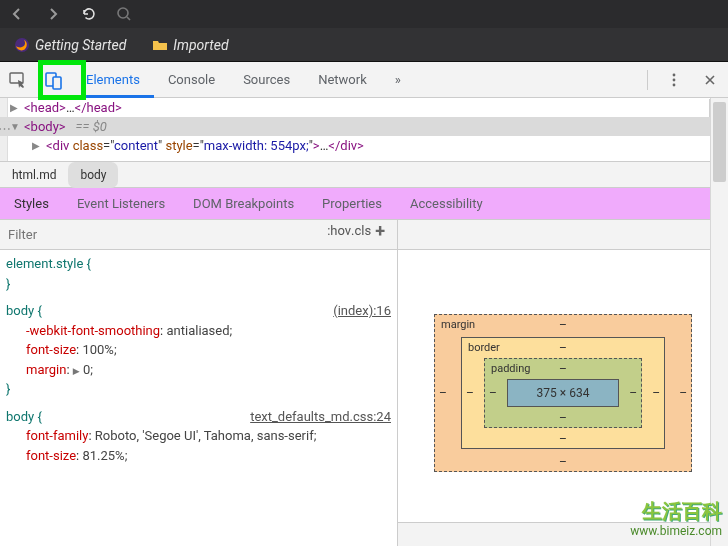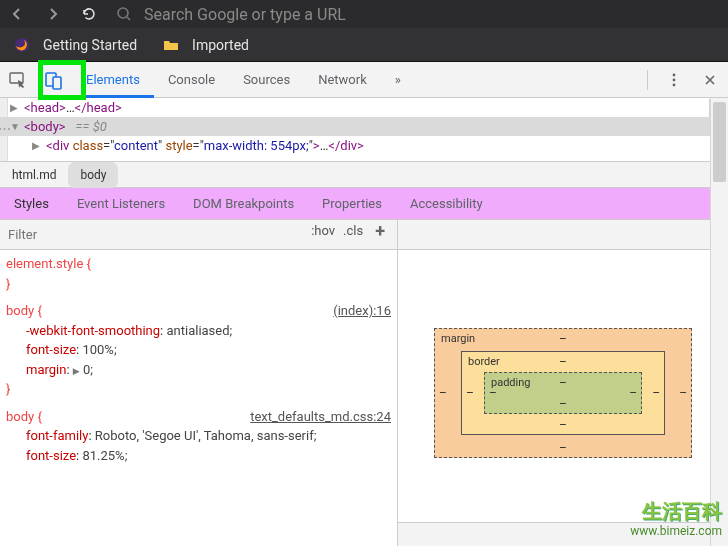--- a/index.html
+++ b/index.html
@@ -6,21 +6,21 @@
   body { width: 728px; height: 546px; overflow: hidden; background: #f3f3f3; font-size: 13px; color: #333; position: relative; }
 
   
   .browser-top { background: #2b2b2d; height: 28px; display: flex; align-items: center; padding: 0 8px; gap: 18px; color: #b9b9b9; }
   .nav-btn { width: 18px; height: 18px; display:flex; align-items:center; justify-content:center; color:#9a9a9a; }
   .nav-btn.enabled { color:#e2e2e2; }
   .omni { flex: 1; display: flex; align-items: center; color:#8a8a8a; font-size:16px; gap:12px; }
   .omni svg { opacity:.6; }
 
   .bookmarks { background:#323234; height:34px; display:flex; align-items:center; padding:0 14px; gap:26px; color:#e4e4e4; border-bottom:1px solid #111; }
-  .bm-item { display:flex; align-items:center; gap:13px; font-size:14px; }
+  .bm-item { display:flex; align-items:center; gap:5px; font-size:14px;font-style:italic; }
   .bm-icon { width:16px; height:16px; display:flex; align-items:center; justify-content:center; }
 
   
   .dt-tabs { background:#f3f3f3; height:36px; display:flex; align-items:center; border-bottom:1px solid #ccc; position:relative; }
   .hl-box { position:absolute; left:38px; top:-2px; width:48px; height:40px; border:5px solid #00e60b; z-index:5; pointer-events:none; }
   .dt-icon { width:36px; height:36px; display:flex; align-items:center; justify-content:center; color:#5a5a5a; }
   .dt-icon.device { color:#1a73e8; }
   .dt-tab { padding:0 14px; height:36px; display:flex; align-items:center; color:#5f6368; cursor:pointer; }
   .dt-tab.active { color:#1a73e8; box-shadow: inset 0 -3px 0 #1a73e8; }
   .dt-right { margin-left:auto; display:flex; align-items:center; }
@@ -49,27 +49,27 @@
   
   .sub-tabs { height:32px; display:flex; align-items:center; border-bottom:1px solid #ccc; background:#f0abfc; }
   .sub-tab { padding:0 14px; color:#5f6368; height:32px; display:flex; align-items:center; }
   .sub-tab.active { color:#333; }
 
   
   .lower { display:flex; height: calc(546px - 28px - 34px - 36px - 64px - 26px - 32px); }
   .styles-pane { width:398px; border-right:1px solid #ccc; display:flex; flex-direction:column; background:#fff; overflow:hidden; }
   .filter-row { height:30px; display:flex; align-items:flex-start; border-bottom:1px solid #ccc; background:#f3f3f3; }
   .filter-row input { flex:1; border:none; background:transparent; padding:0 8px; font-size:13px; color:#666; outline:none; height:28px; }
-  .filter-tools { display:flex; align-items:center; gap:8px; padding-right:8px; color:#555; font-family:Menlo,Consolas,monospace; font-size:13px; }
+  .filter-tools { display:flex; align-items:center; padding-right:8px; color:#555; font-family:Menlo,Consolas,monospace; font-size:13px; }
   .plus { font-size:18px; font-weight:bold; color:#666; padding:0 4px; }
 
   .rules { flex:1; overflow:hidden; padding:4px 6px; font-family:Menlo,Consolas,monospace; font-size:13px; line-height:1.5; }
   .rule { margin-bottom:8px; }
   .rule-head { display:flex; }
-  .sel-txt { color:#ef4444; }
+  .sel-txt { color:#0f766e; }
   .src { margin-left:auto; color:#555; text-decoration:underline; }
   .prop { padding-left:20px; }
   .pname { color:#c80000; }
   .pval { color:#444; }
   .tri-s { color:#777; font-size:9px; display:inline-block; }
 
   
   .box-pane { flex:1; background:#fff; display:flex; flex-direction:column; }
   .box-filter { height:30px; border-bottom:1px solid #ccc; background:#f3f3f3; }
   .box-wrap { flex:1; display:flex; align-items:center; justify-content:center; padding:18px 10px 4px; }
@@ -109,21 +109,20 @@
   <div class="nav-btn enabled">
     <svg width="16" height="16" viewBox="0 0 16 16">
         <path d="M3 8a5 5 0 1 1 1.5 3.5M3 8V4m0 4h4" stroke="currentColor" stroke-width="1.6" fill="none"></path>
       </svg>
   </div>
   <div class="omni">
     <svg width="16" height="16" viewBox="0 0 16 16">
         <circle cx="7" cy="7" r="5" stroke="#aaa" stroke-width="1.6" fill="none"></circle>
         <path d="M11 11l3 3" stroke="#aaa" stroke-width="1.6"></path>
       </svg>
-    <span>Search Google or type a URL</span>
   </div>
 </div>
 
 <div class="bookmarks">
   <div class="bm-item">
     <span class="bm-icon">
       <svg width="16" height="16" viewBox="0 0 16 16">
           <circle cx="8" cy="8" r="7" fill="#4a2a7a"></circle>
           <path d="M2 9c1 4 6 6 9 3 3-3 2-8-1-9 2 3 1 6-2 7-2 1-5 0-6-1z" fill="#ff9500"></path>
         </svg>
@@ -284,20 +283,21 @@
           <span class="bm-dash top">–</span>
           <span class="bm-dash bot">–</span>
           <span class="bm-dash lft">–</span>
           <span class="bm-dash rgt">–</span>
           <div class="bm-padding">
             <span class="bm-label">padding</span>
             <span class="bm-dash top">–</span>
             <span class="bm-dash bot">–</span>
             <span class="bm-dash lft">–</span>
             <span class="bm-dash rgt">–</span>
+            <div class="bm-content">375 × 634</div>
           </div>
         </div>
       </div>
     </div>
     <div class="box-bottom-filter"></div>
   </div>
 </div>
 
 <div class="vsb">
     <div class="thumb"></div>

